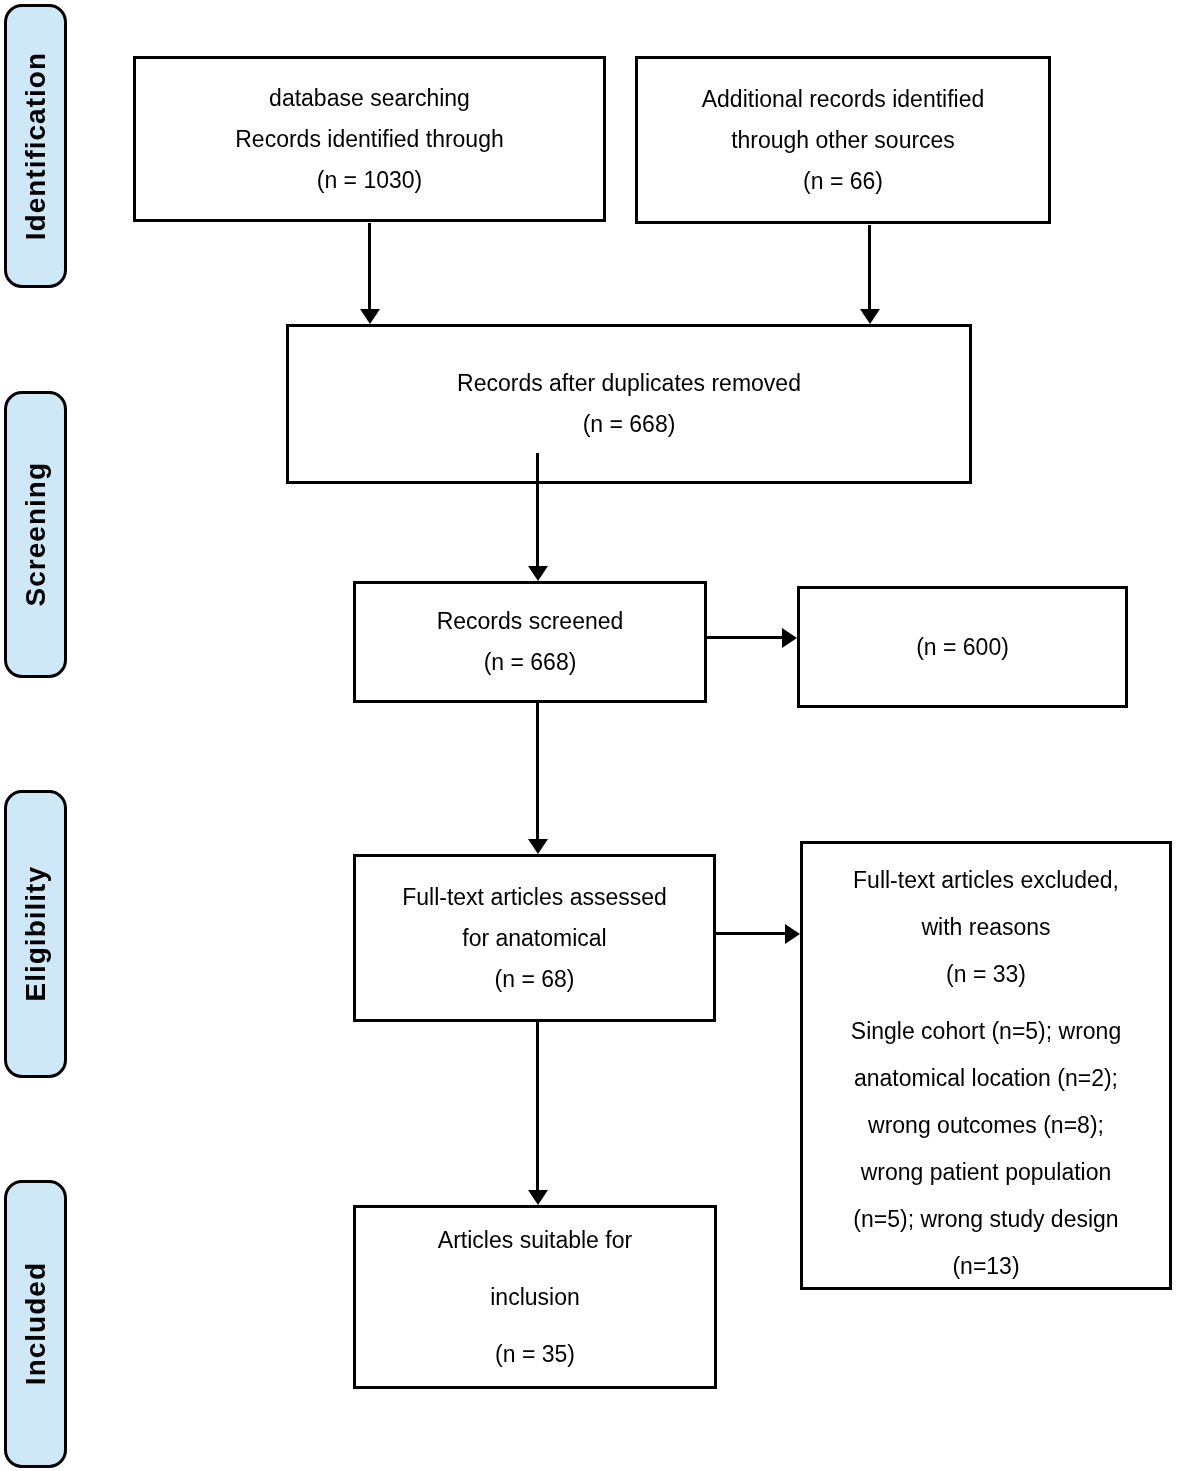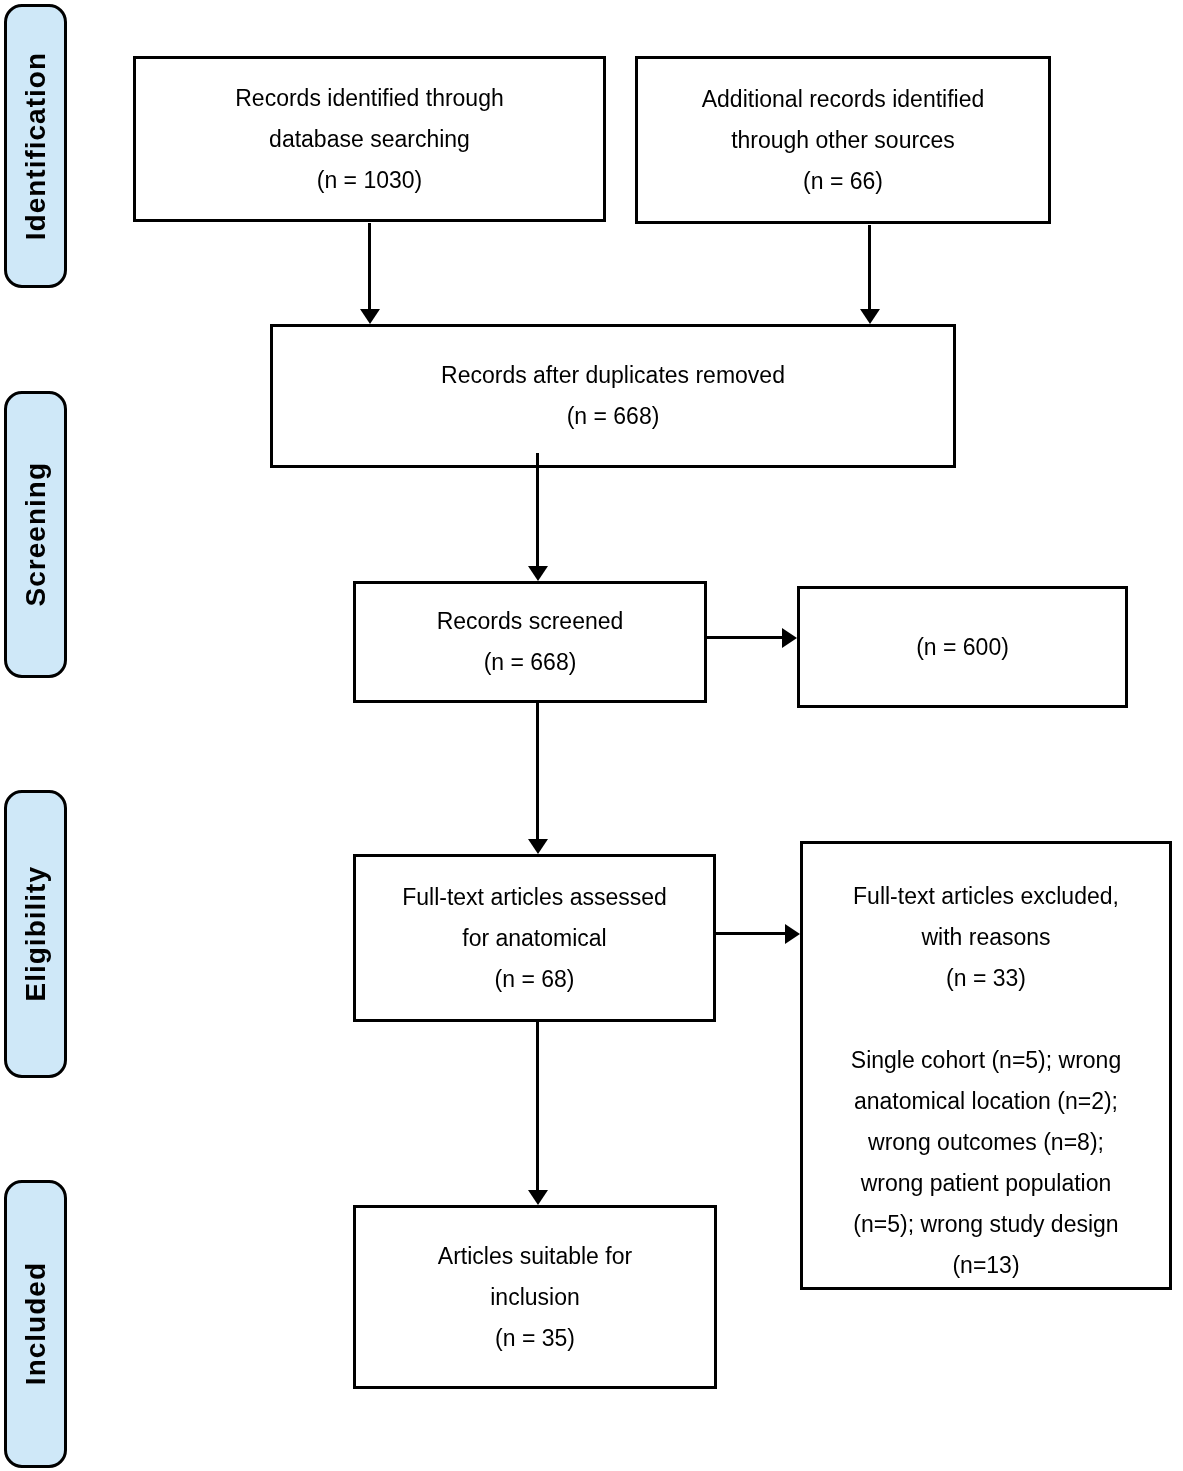--- a/index.html
+++ b/index.html
@@ -49,21 +49,22 @@
     flex-direction: column;
     align-items: center;
     justify-content: center;
     text-align: center;
     font-size: 23px;
     line-height: 41px;
   }
   .fbox .line { white-space: nowrap; }
   .fbox.tall {
     justify-content: flex-start;
-    padding-top: 32px;
+    padding-top: 16px;
+    gap: 6px;
   }
   .spacer-line { height: 41px; }
 
   
   .varrow {
     position: absolute;
     width: 3px;
     background: #000000;
   }
   .varrow::after {
@@ -90,26 +91,26 @@
     transform: translateY(-50%);
     border-style: solid;
     border-color: transparent;
     border-width: 10px 0 10px 15px;
     border-left-color: #000000;
   }
 
   
   #box-identified        { left: 133px; top: 56px;   width: 473px; height: 166px; }
   #box-additional        { left: 635px; top: 56px;   width: 416px; height: 168px; }
-  #box-deduplicated      { left: 270px; top: 324px;  width: 686px; height: 144px; }
+  #box-deduplicated      { left: 286px; top: 324px;  width: 686px; height: 160px; }
   #box-screened          { left: 353px; top: 581px;  width: 354px; height: 122px; }
   #box-excluded          { left: 797px; top: 586px;  width: 331px; height: 122px; }
   #box-fulltext          { left: 353px; top: 854px;  width: 363px; height: 168px; }
   #box-fulltext-excluded { left: 800px; top: 841px;  width: 372px; height: 449px; }
-  #box-included          { left: 353px; top: 1205px; width: 364px; height: 184px; }
+  #box-included          { left: 353px; top: 1205px; width: 364px; height: 184px; gap: 16px; }
 
   
   #stage-identification { top: 4px;    height: 284px; }
   #stage-screening      { top: 391px;  height: 287px; }
   #stage-eligibility    { top: 790px;  height: 288px; }
   #stage-included       { top: 1180px; height: 288px; }
 
   
   #arrow-identified-down  { left: 368px; top: 223px;  height: 86px; }
   #arrow-additional-down  { left: 868px; top: 225px;  height: 84px; }
@@ -131,22 +132,22 @@
     <span class="vtext">Screening</span>
   </div>
   <div class="stage" id="stage-eligibility">
     <span class="vtext">Eligibility</span>
   </div>
   <div class="stage" id="stage-included">
     <span class="vtext">Included</span>
   </div>
 
   <div class="fbox" id="box-identified">
+    <div class="line">database searching</div>
     <div class="line">Records identified through</div>
-    <div class="line">database searching</div>
     <div class="line">(n = 1030)</div>
   </div>
 
   <div class="fbox" id="box-additional">
     <div class="line">Additional records identified</div>
     <div class="line">through other sources</div>
     <div class="line">(n = 66)</div>
   </div>
 
   <div class="fbox" id="box-deduplicated">

